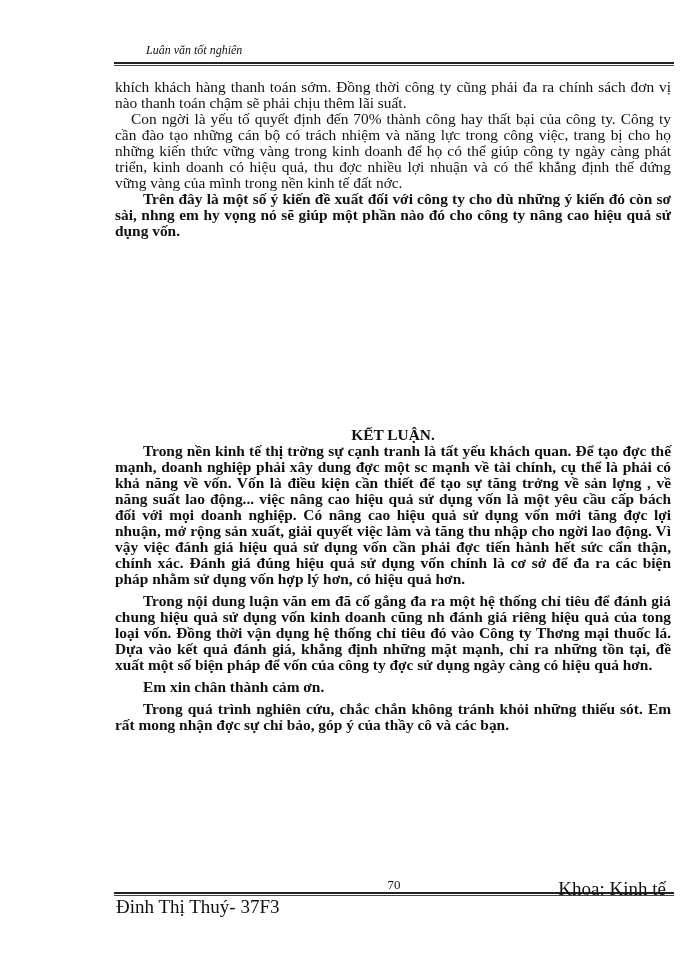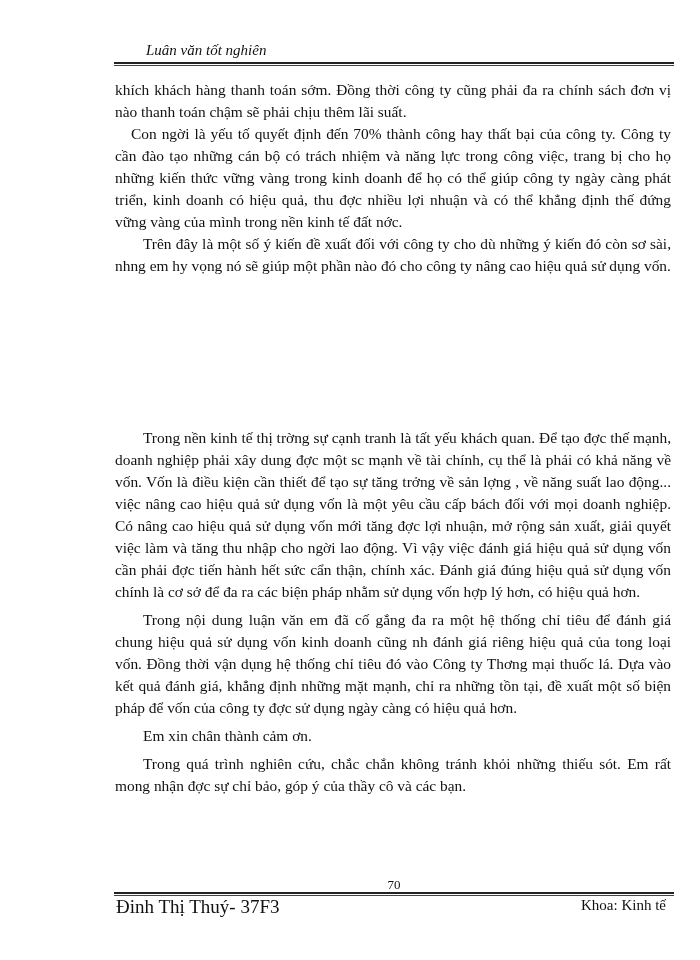--- a/index.html
+++ b/index.html
@@ -1,53 +1,54 @@
 <!DOCTYPE html>
 <html><head>
 <meta charset="utf-8">
 <style>
   html, body { margin: 0; padding: 0; background: #ffffff; }
   body { width: 700px; height: 960px; position: relative; overflow: hidden;
          font-family: "Liberation Serif", "DejaVu Serif", serif; color: #111; }
   .page { position: absolute; left: 0; top: 0; width: 700px; height: 960px; }
   .header { position: absolute; left: 114px; top: 40px; width: 560px; }
-  .header-title { position: absolute; left: 32px; top: 0; font-style: italic; font-size: 15px; line-height: 20px; }
+  .header-title { position: absolute; left: 32px; top: 0; font-style: italic; font-size: 12px; line-height: 20px; }
   .hrule { position: absolute; left: 0; width: 560px; height: 4px;
            border-top: 2px solid #222; border-bottom: 1px solid #444; box-sizing: border-box; }
   .header .hrule { top: 22px; }
-  .body-text { position: absolute; left: 115px; width: 556px; font-size: 15.4px; line-height: 22px; }
+  .body-text { position: absolute; left: 115px; width: 556px; font-size: 15.4px; line-height: 16px; }
   .p { margin: 0; text-align: justify; }
   .p.last-left { text-align-last: left; }
   .indent1 { text-indent: 16px; }
-  .indent2 { text-indent: 28px; }
+  .indent2 { text-indent: 28px; font-weight: bold; }
   .subheading { font-style: italic; margin: 0; }
   .heading { text-align: center; font-weight: bold; font-size: 15.4px; margin: 0; }
   .footer { position: absolute; left: 114px; top: 878px; width: 560px; height: 40px; }
   .page-num { position: absolute; left: 0; width: 560px; top: -2px; text-align: center; font-size: 13px; line-height: 18px; }
   .footer .hrule { top: 14px; }
   .footer-left { position: absolute; left: 2px; top: 18px; font-size: 19px; }
-  .footer-right { position: absolute; right: 8px; top: 19px; font-size: 15px; }
+  .footer-right { position: absolute; right: 8px; top: 0; font-size: 19px; }
 </style>
 </head>
 <body>
 
 <div class="page">
 
   <div class="header">
     <div class="header-title">Luân văn tốt nghiên</div>
     <div class="hrule"></div>
   </div>
 
   <div class="body-text" style="top:79px;">
     <p class="p last-left">khích khách hàng thanh toán sớm. Đồng thời công ty cũng phải đa  ra chính sách đơn vị nào thanh toán chậm sẽ phải chịu thêm lãi suất.</p>
     <p class="p indent1 last-left">Con ngời  là yếu tố quyết định đến 70% thành công hay thất bại của công ty. Công ty cần đào tạo những cán bộ có trách nhiệm và năng lực trong công việc, trang bị cho họ những kiến thức vững vàng trong kinh doanh để họ có thể giúp công ty ngày càng phát triển, kinh doanh có hiệu quả, thu đợc  nhiều lợi nhuận và có thể khẳng định thế đứng vững vàng của mình trong nền kinh tế đất nớc.</p>
     <p class="p indent2 last-left">Trên đây là một số ý kiến đề xuất đối với công ty cho dù những ý kiến đó còn sơ sài, nhng  em hy vọng  nó sẽ giúp một phần nào đó cho công ty nâng cao hiệu quả sử dụng vốn.</p>
   </div>
 
   <div class="body-text" style="top:427px;">
+    <p class="heading">KẾT LUẬN.</p>
     <p class="p indent2 last-left">Trong nền kinh tế thị trờng  sự cạnh tranh là tất yếu khách quan. Để tạo đợc  thế mạnh, doanh nghiệp phải xây dung đợc  một sc  mạnh về tài chính, cụ thể là phải có khả năng về vốn. Vốn là điều kiện cần thiết để tạo sự tăng trởng về sản lợng  , về năng suất lao động... việc nâng cao hiệu quả sử dụng vốn là một yêu cầu cấp bách đối với mọi doanh nghiệp. Có nâng cao hiệu quả sử dụng vốn mới tăng đợc  lợi nhuận, mở rộng sản xuất, giải quyết việc làm và tăng thu nhập cho ngời  lao động. Vì vậy việc đánh giá hiệu quả sử dụng vốn cần phải đợc  tiến hành hết sức cẩn thận, chính xác. Đánh giá đúng hiệu quả sử dụng vốn chính là cơ sở để đa  ra các biện pháp nhằm sử dụng vốn hợp lý hơn, có hiệu quả hơn.</p>
     <p class="p indent2 last-left" style="margin-top:6px;">Trong nội dung luận văn em đã cố gắng đa  ra một hệ thống chỉ tiêu để đánh giá chung hiệu quả sử dụng vốn kinh doanh cũng nh  đánh giá riêng hiệu quả của tong loại vốn. Đồng thời vận dụng hệ thống chỉ tiêu đó vào Công ty Thơng mại thuốc lá. Dựa vào kết quả đánh giá, khẳng định những mặt mạnh, chỉ ra những tồn tại, đề xuất một số biện pháp để vốn của công ty đợc  sử dụng ngày càng có hiệu quả hơn.</p>
     <p class="p indent2 last-left" style="margin-top:6px;">Em xin chân thành cảm ơn.</p>
     <p class="p indent2 last-left" style="margin-top:6px;">Trong quá trình nghiên cứu, chắc chắn không tránh khỏi những thiếu sót. Em rất mong nhận đợc  sự chỉ bảo, góp ý của thầy cô và các bạn.</p>
   </div>
 
   <div class="footer">
     <div class="page-num">70</div>
     <div class="hrule"></div>
     <div class="footer-left">Đinh Thị Thuý- 37F3</div>

